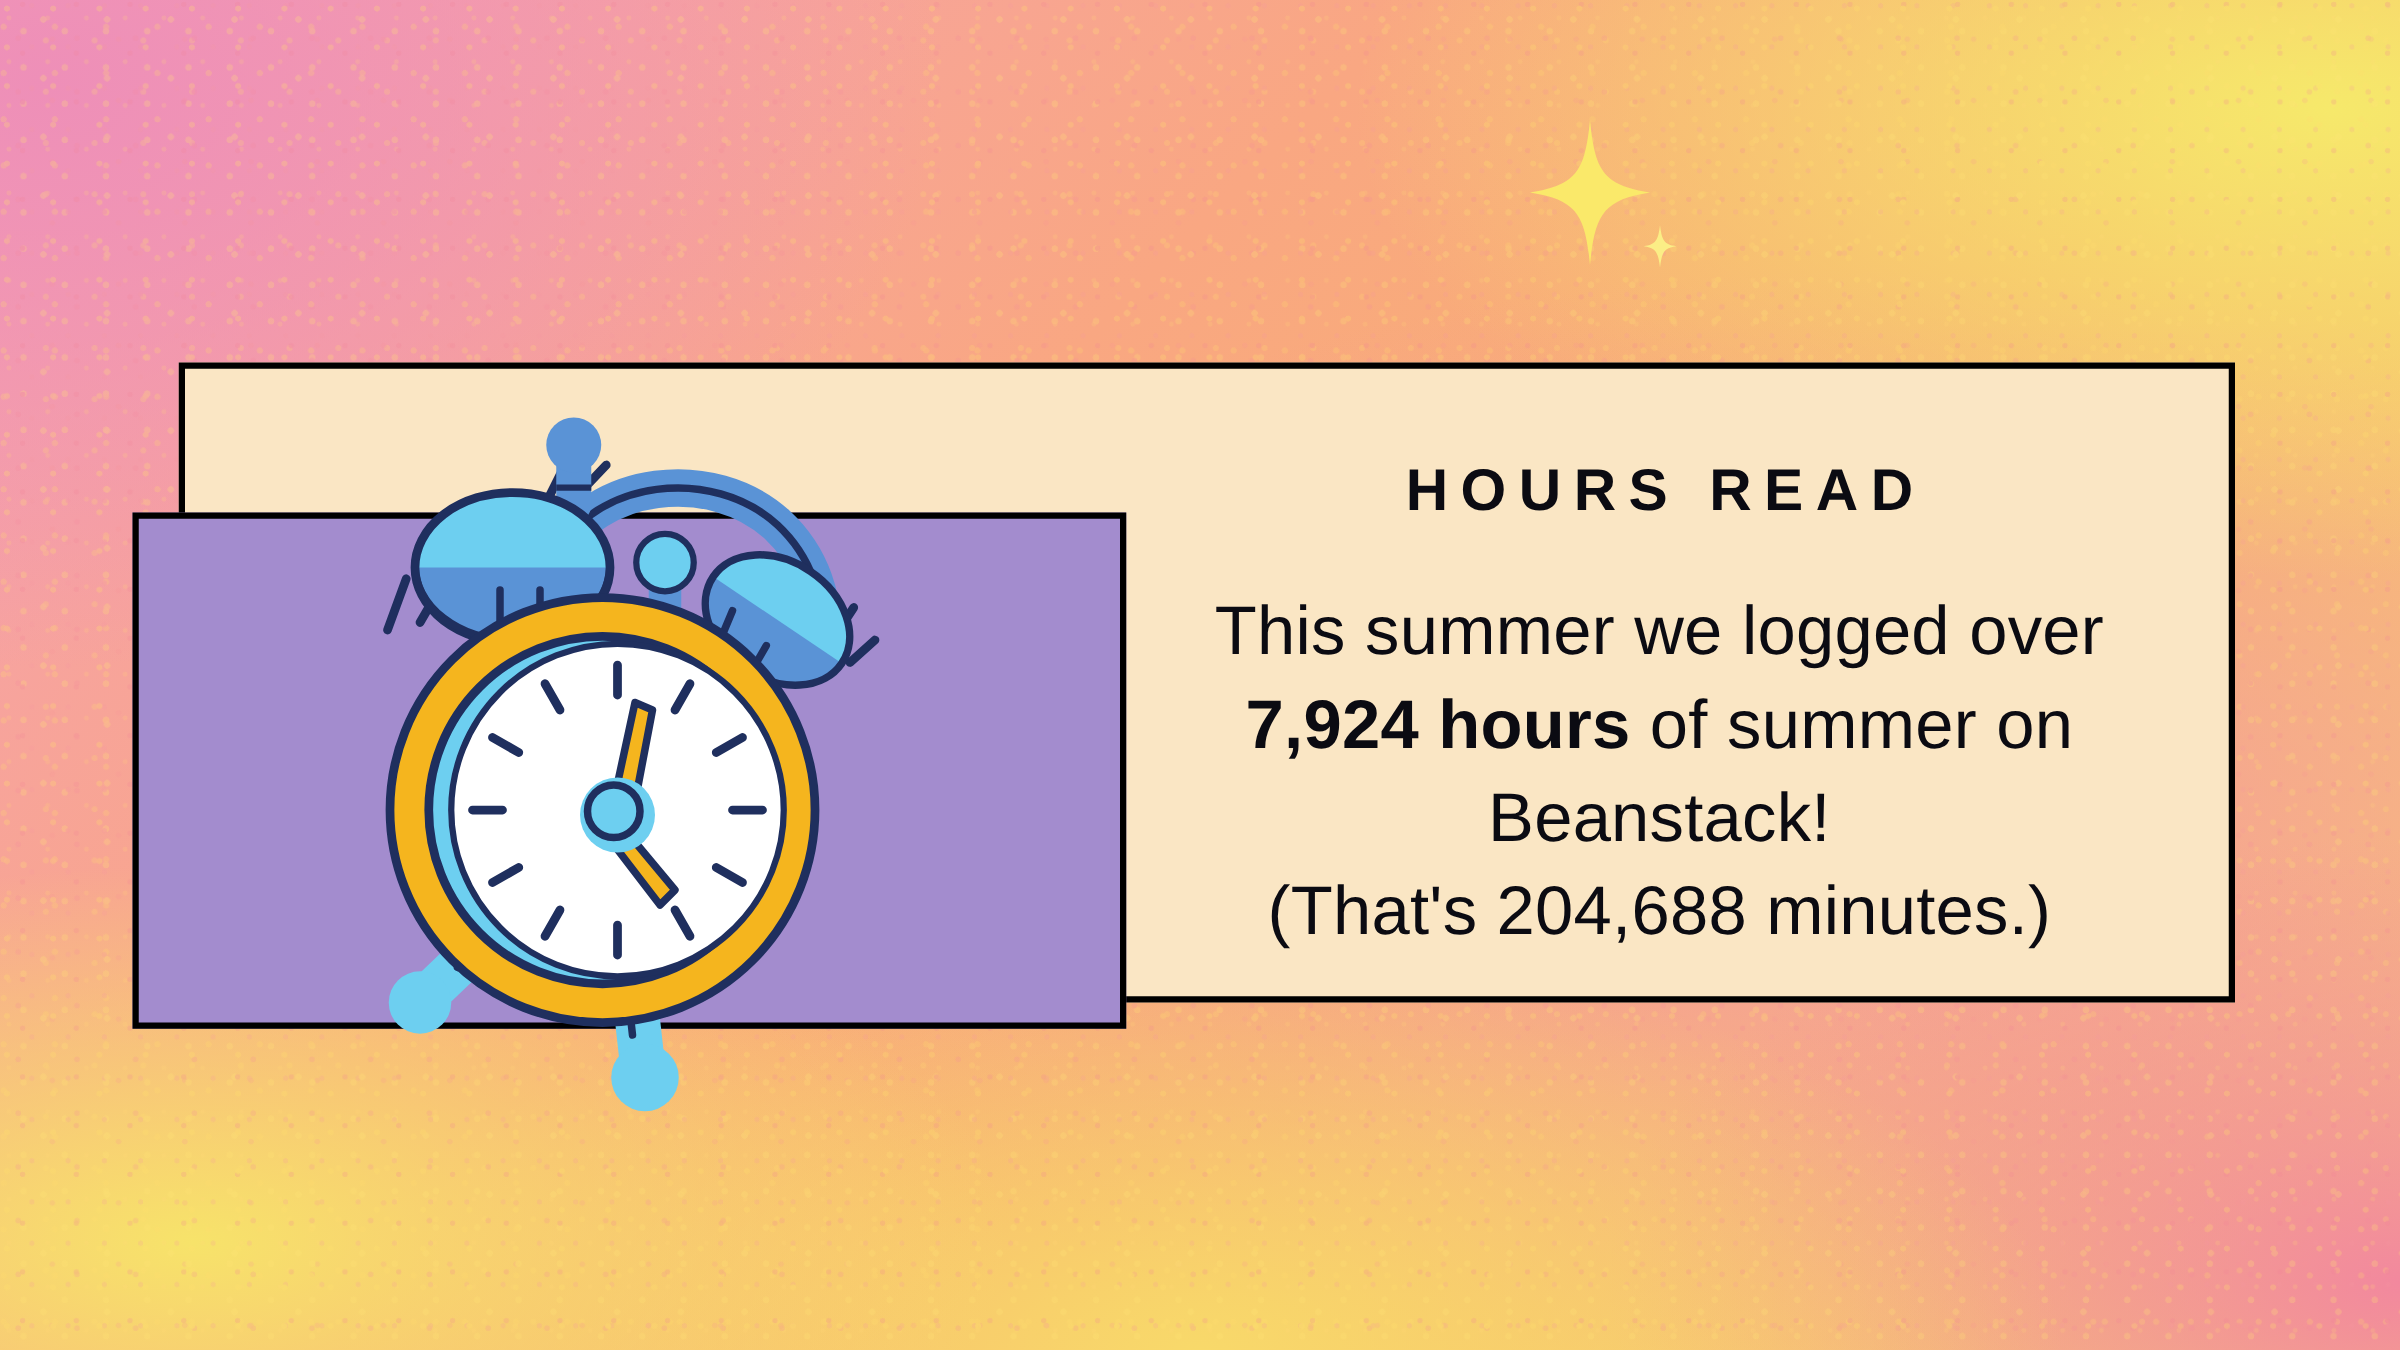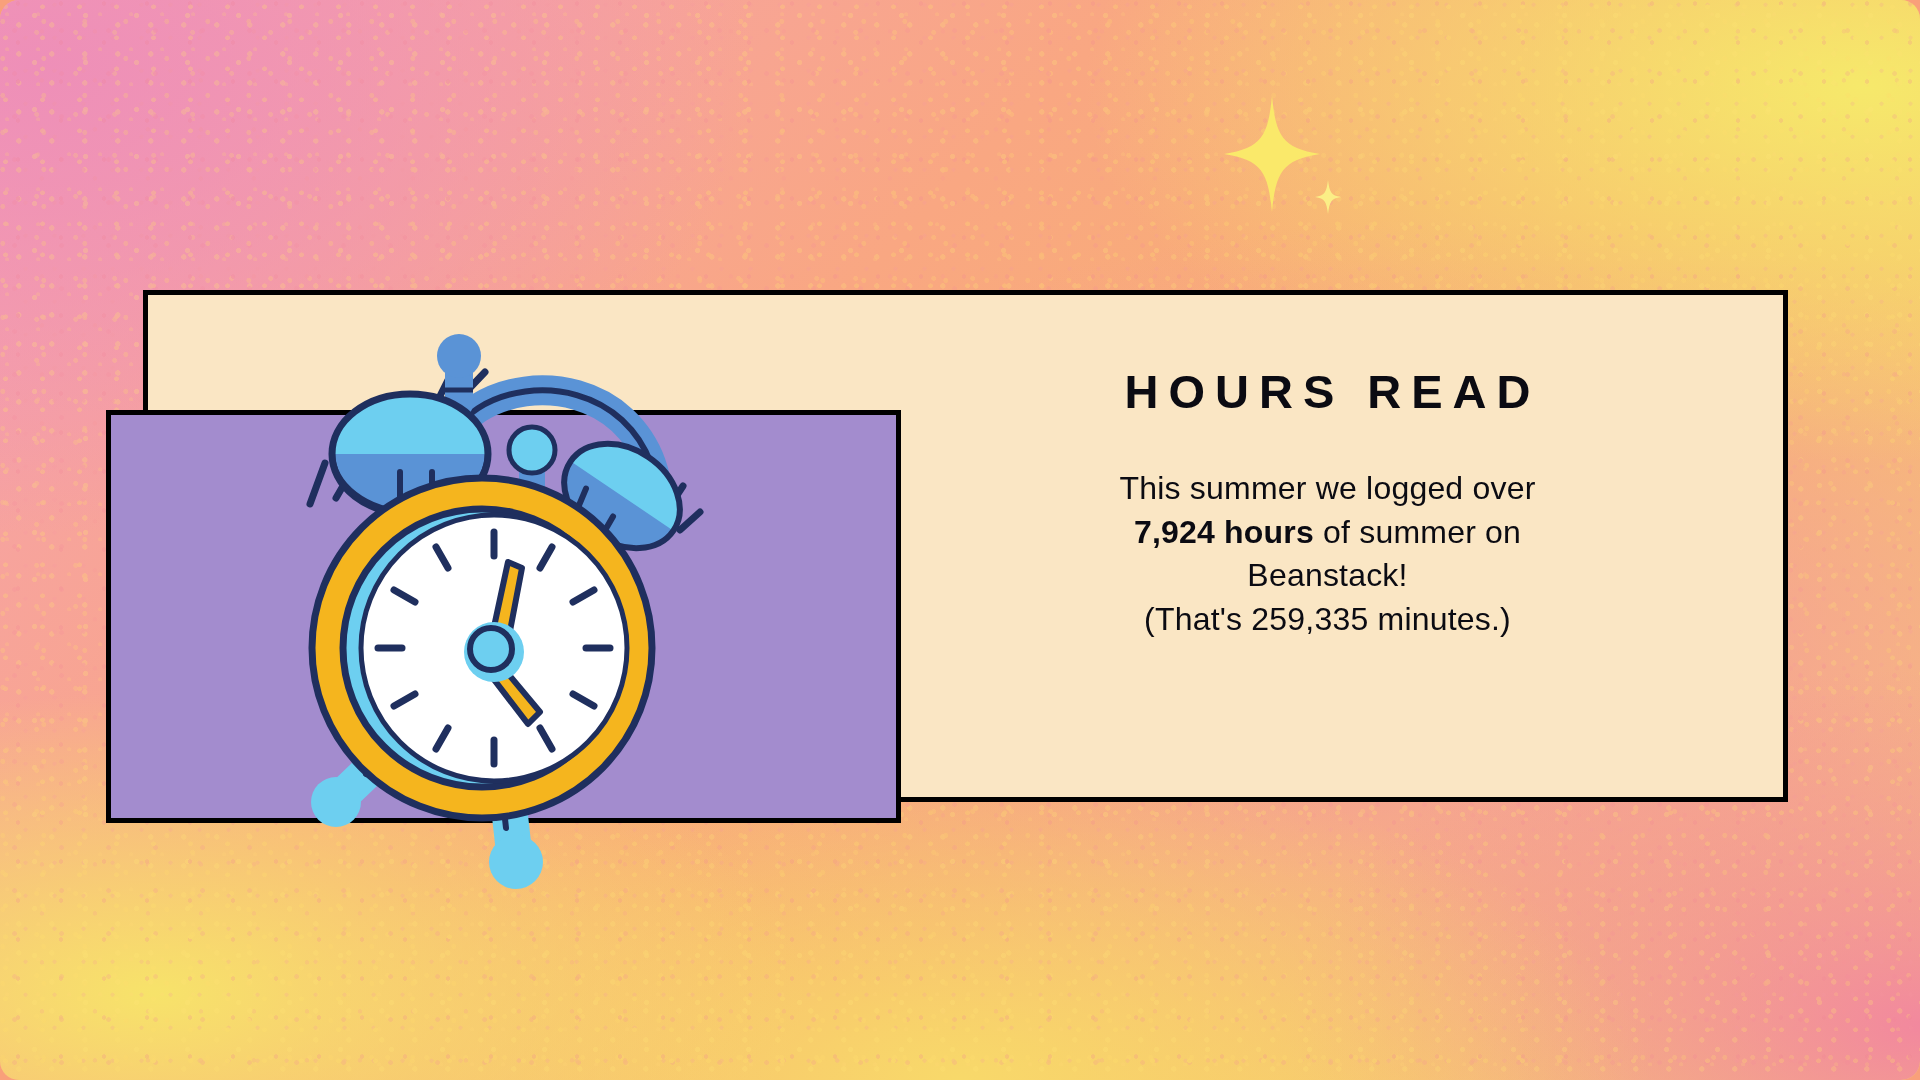--- a/index.html
+++ b/index.html
@@ -12,21 +12,20 @@
   body {
     font-family: "Liberation Sans", sans-serif;
     background: #F9A07A;
   }
 
   #stage {
     position: relative;
     width: 1920px;
     height: 1080px;
     overflow: hidden;
-    border-radius: 19px;
   }
 
   
   .bg-base {
     position: absolute;
     inset: 0;
     background:
       radial-gradient(ellipse 70% 60% at 97% 8%,  #F6E96B 0%, rgba(246,233,107,0) 58%),
       radial-gradient(ellipse 55% 45% at 8% 92%,  #F7E36A 0%, rgba(247,227,106,0) 62%),
       radial-gradient(ellipse 60% 50% at 50% 100%, #F8D96A 0%, rgba(248,217,106,0) 60%),
@@ -89,21 +88,21 @@
   }
   #headline {
     font-size: 47px;
     font-weight: 700;
     letter-spacing: 10px;
     margin: 0 0 52px 0;
     line-height: 1;
     text-indent: 10px;
   }
   #body-copy {
-    font-size: 32px;
+    font-size: 55px;
     font-weight: 400;
     line-height: 1.36;
     margin: 12px;
     letter-spacing: .2px;
   }
   #body-copy .strong { font-weight: 700; }
 
   
   #clock-illustration {
     position: absolute;
@@ -237,17 +236,17 @@
       <circle cx="221" cy="349" r="21" fill="#6DCFF0" stroke="#1F2F5E" stroke-width="6"></circle>
     </svg>
   </div>
 
   <div id="text-block">
     <h1 id="headline">HOURS READ</h1>
     <p id="body-copy">
       <span>This summer we logged over</span><br>
       <span class="strong">7,924 hours</span><span> of summer on</span><br>
       <span>Beanstack!</span><br>
-      <span>(That's 259,335 minutes.)</span>
+      <span>(That's 204,688 minutes.)</span>
     </p>
   </div>
 
 </div>
 
 </body></html>

